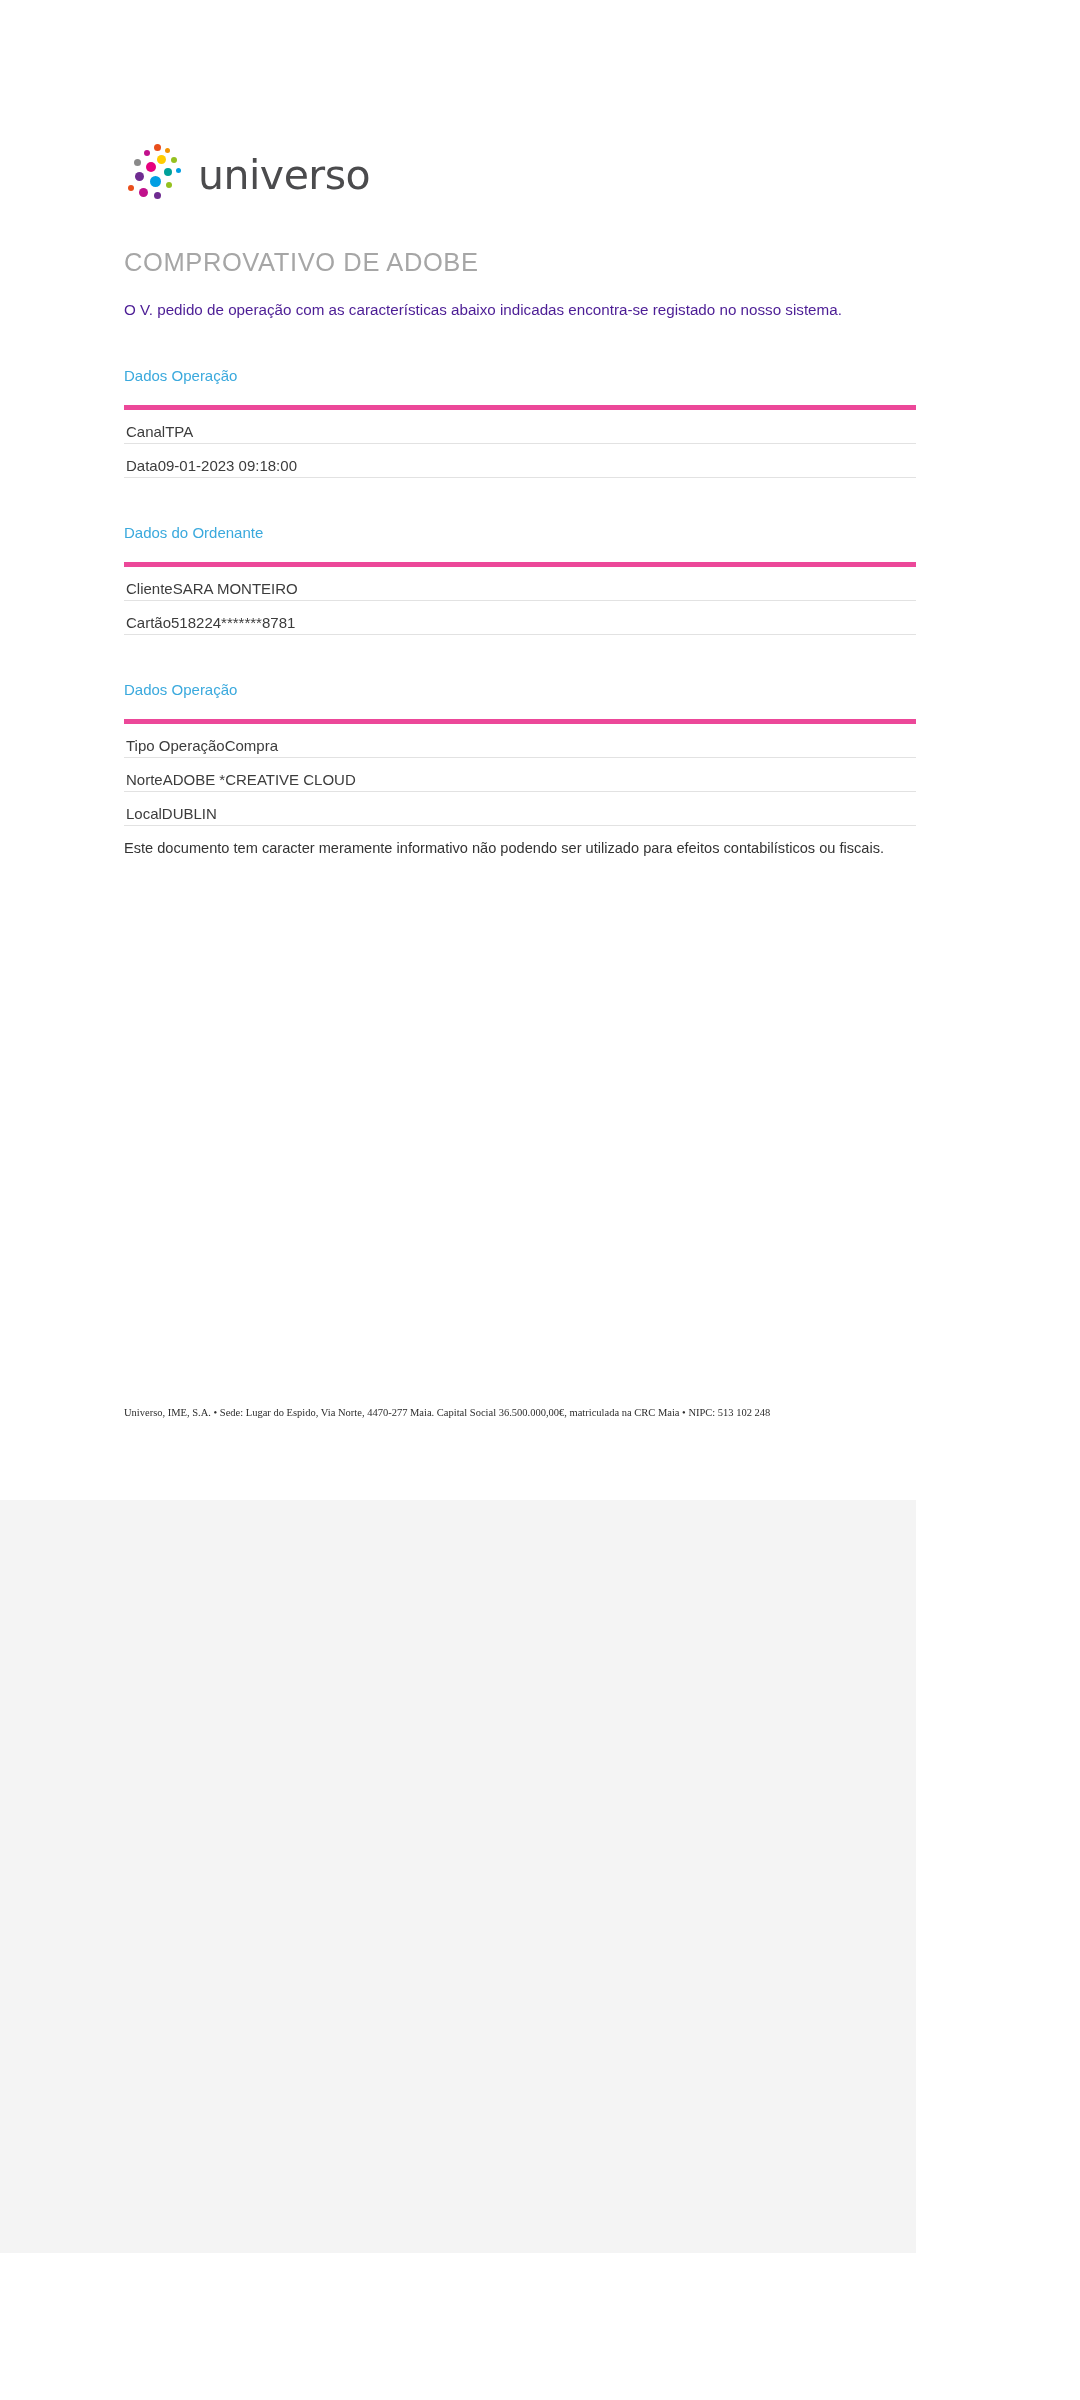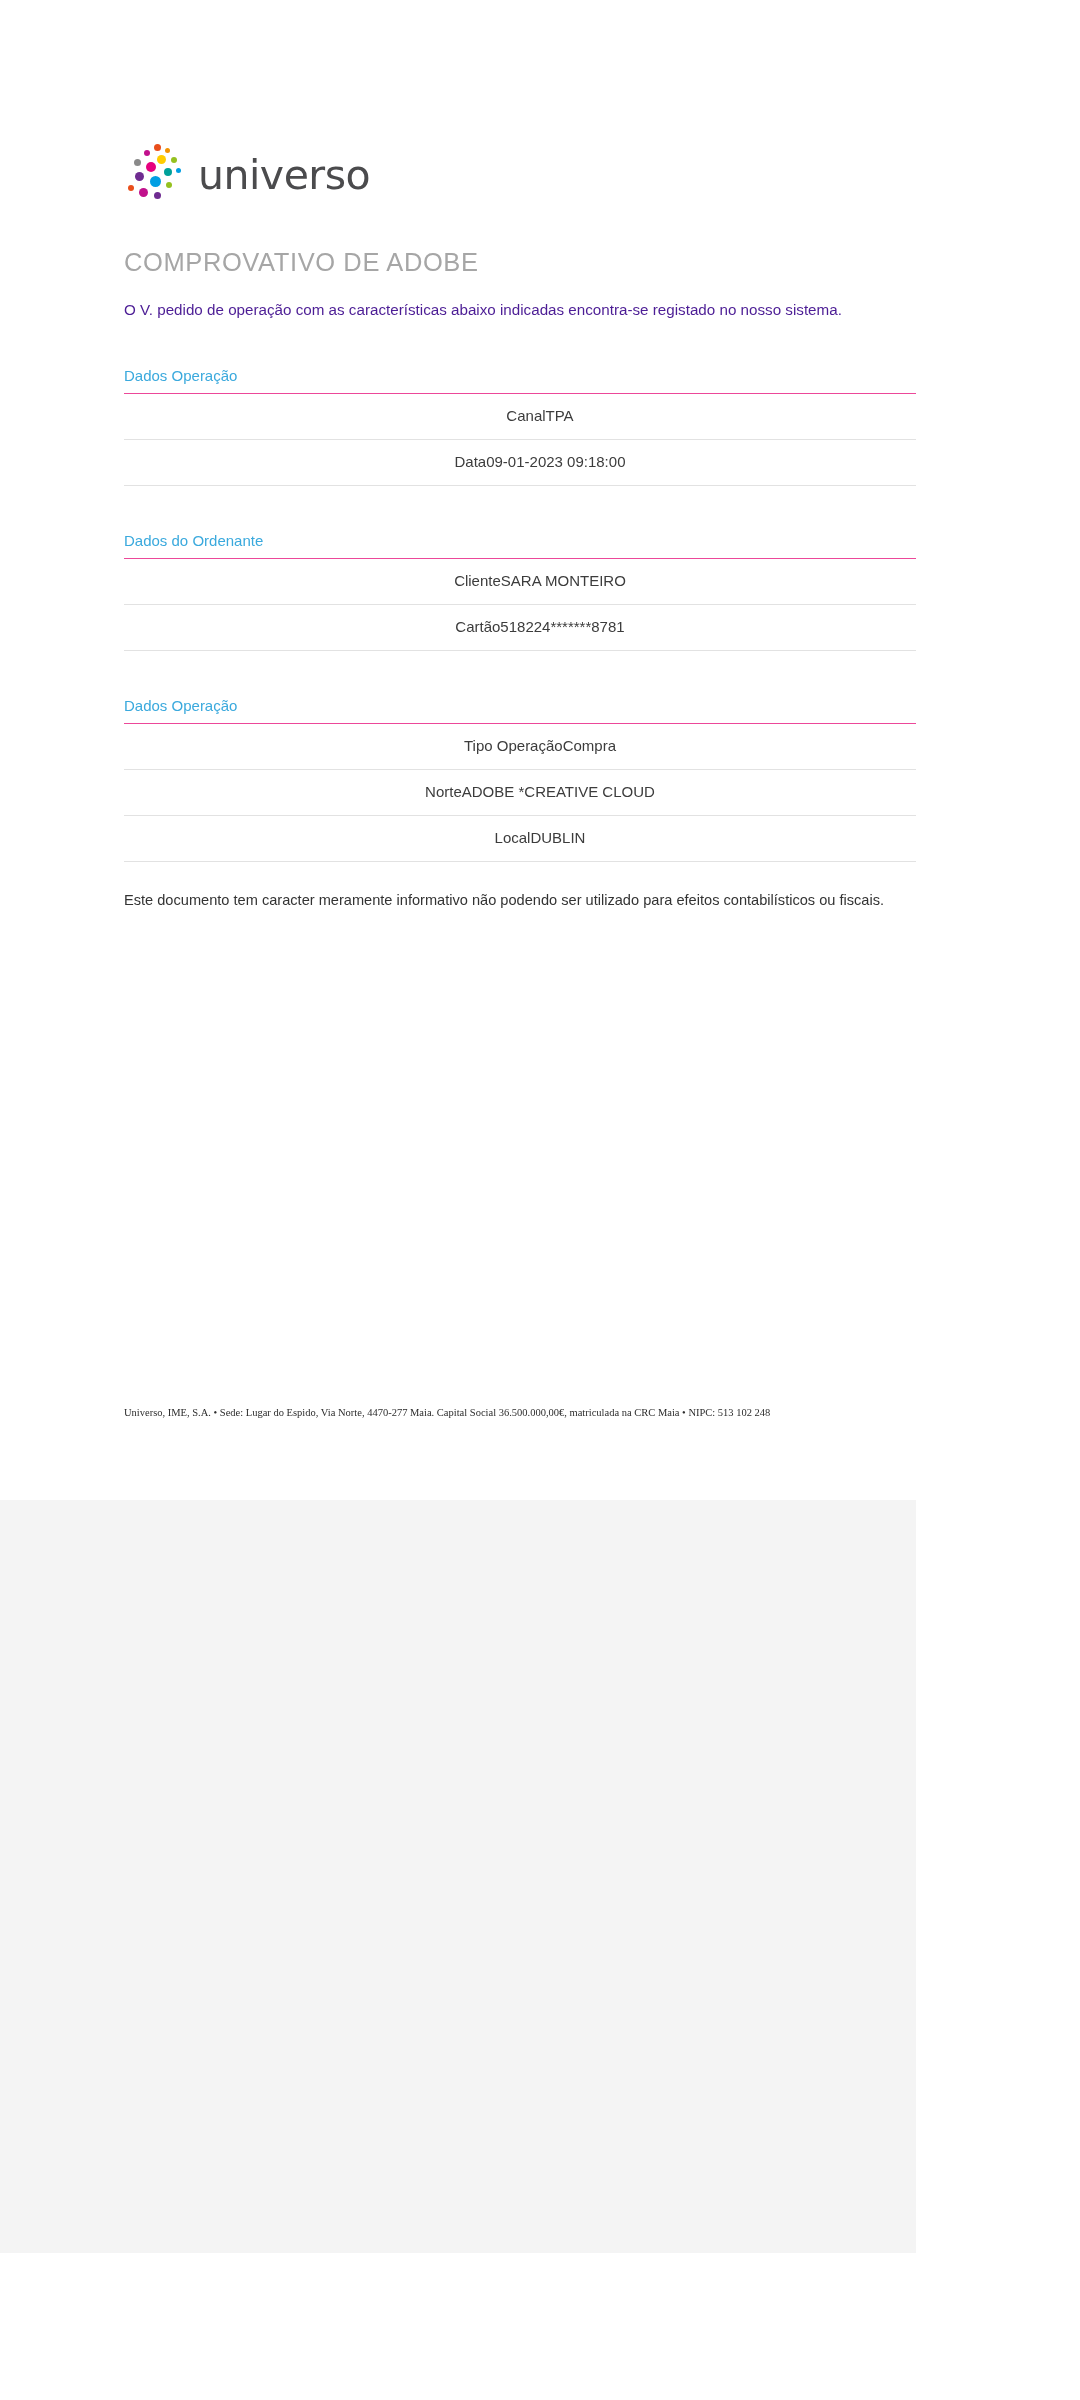--- a/index.html
+++ b/index.html
@@ -84,42 +84,42 @@
   }
 
   
   .section {
     margin-top: 46px;
   }
   .section-title {
     font-size: 15px;
     color: #3aa9dd;
     font-weight: 400;
-    padding-bottom: 9px;
-    border-bottom: 1px solid #ec4899;
+    padding-bottom: 21px;
+    border-bottom: 5px solid #ec4899;
   }
   .row {
     display: flex;
-    justify-content: center;
+    justify-content: flex-start;
     align-items: baseline;
-    padding: 13px 2px 15px 2px;
+    padding: 13px 2px 3px 2px;
     border-bottom: 1px solid #e2e2e2;
     font-size: 15px;
     color: #333333;
   }
   .row .k {
     color: #3c3c3c;
   }
   .row .v {
     color: #3c3c3c;
     text-align: right;
   }
 
   .note {
-    margin-top: 28px;
+    margin-top: 12px;
     font-size: 14.6px;
     color: #333333;
     line-height: 1.45;
   }
 
   
   .fineprint {
     position: absolute;
     left: 124px;
     top: 1405px;

